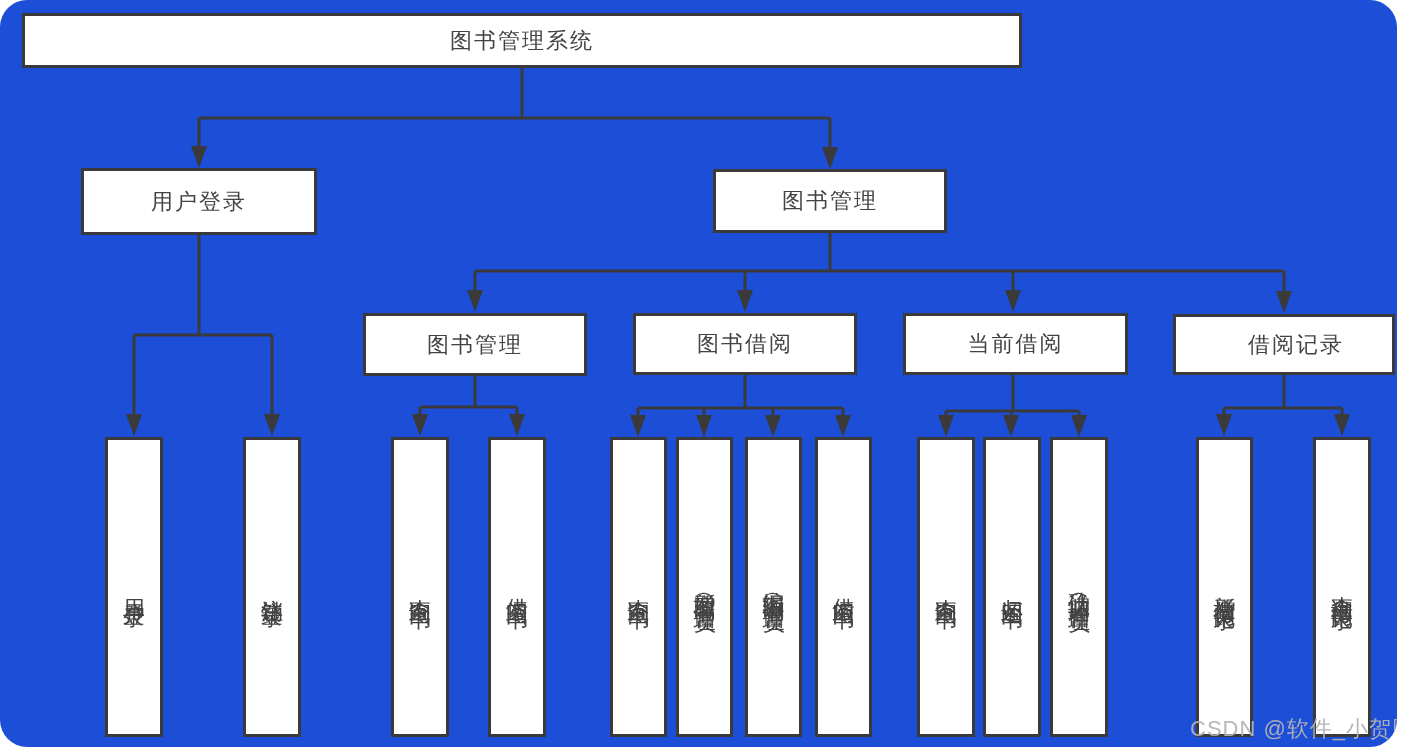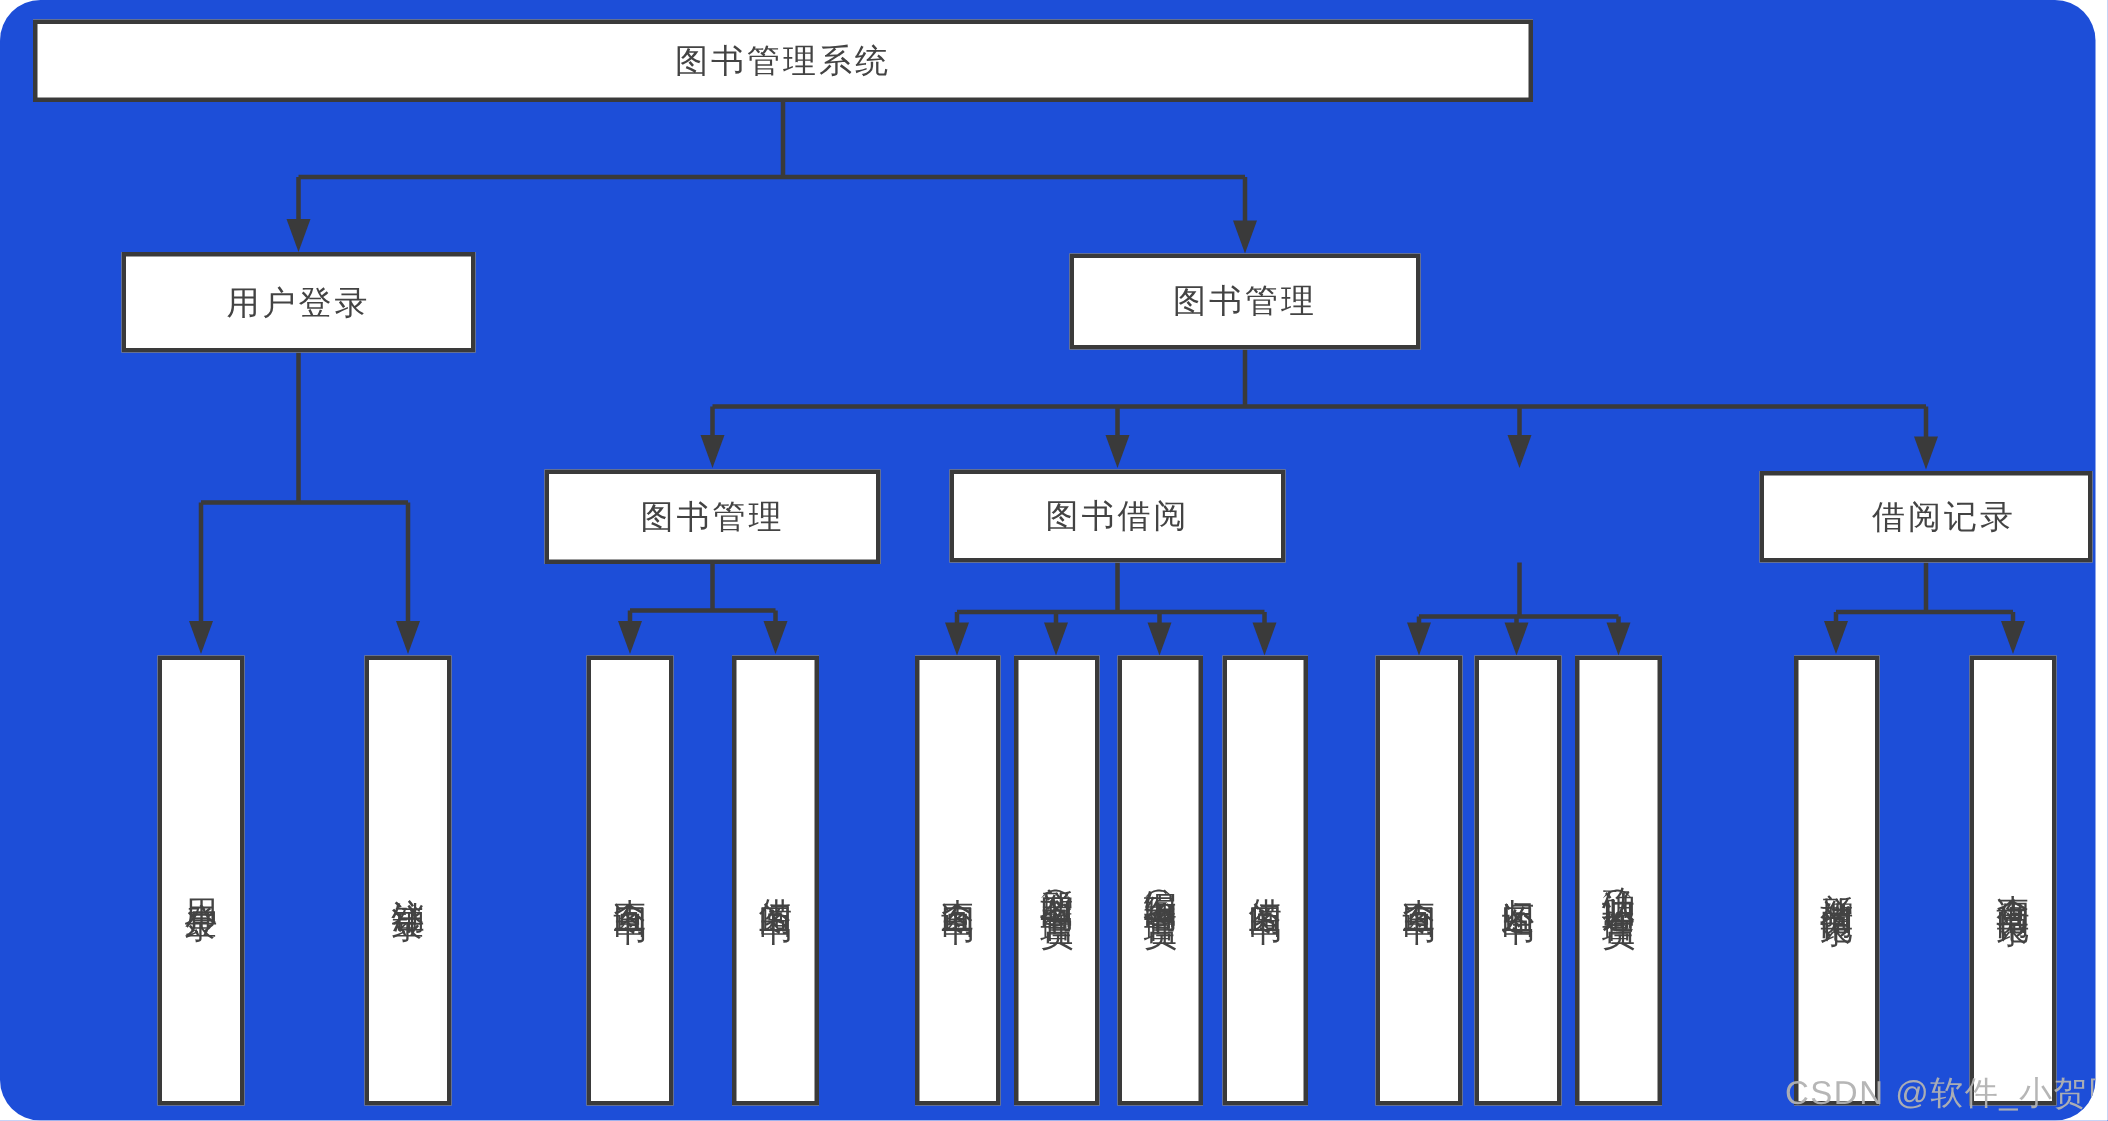--- a/index.html
+++ b/index.html
@@ -143,20 +143,23 @@
   <div class="hbox n-mgmt">
     <span>图书管理</span>
   </div>
 
   <div class="hbox n-rec">
     <span>图书管理</span>
   </div>
   <div class="hbox n-bb">
     <span>图书借阅</span>
   </div>
+  <div class="hbox n-cb">
+    <span>当前借阅</span>
+  </div>
   <div class="hbox n-br">
     <span>借阅记录</span>
   </div>
 
   <div class="vbox l1">
     <span class="vtext">用户登录</span>
   </div>
   <div class="vbox l2">
     <span class="vtext">注销登录</span>
   </div>

